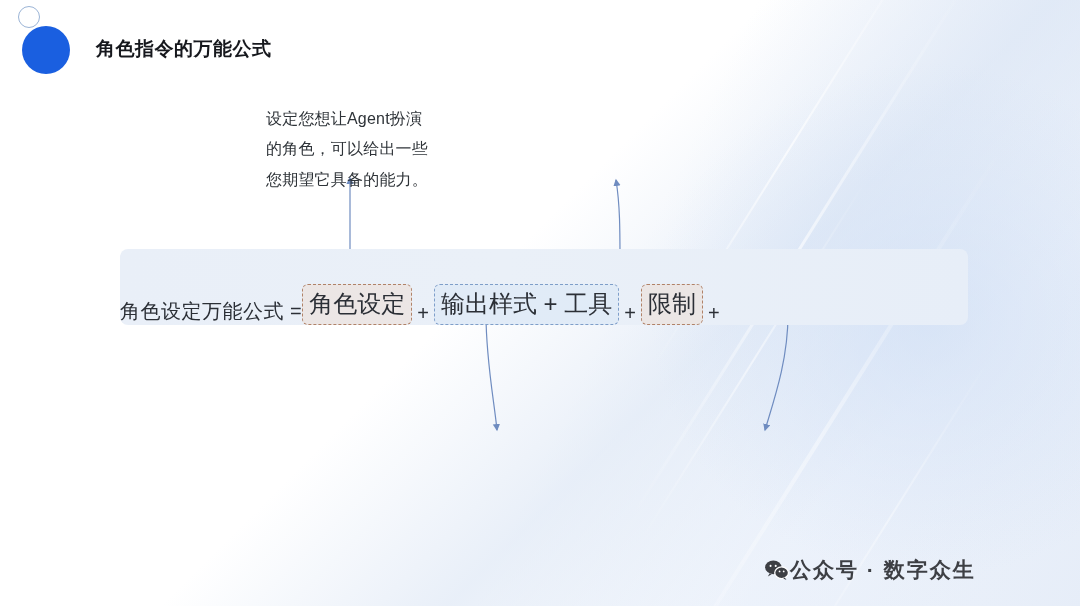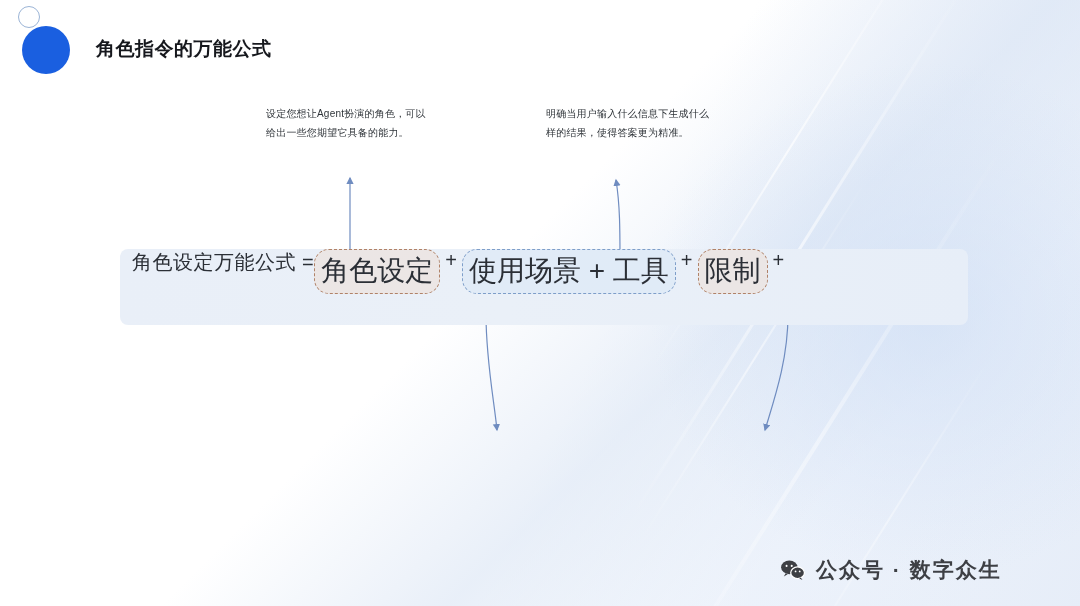--- a/index.html
+++ b/index.html
@@ -78,56 +78,56 @@
   
   .formula-bar {
     position: absolute;
     left: 112px;
     top: 249px;
     width: 848px;
     height: 76px;
     border-radius: 8px;
     background: linear-gradient(90deg, #e9eff8 0%, #eaf0f8 45%, #e7eef8 100%);
     display: flex;
-    align-items: flex-start;
-    padding-left: 12px;
+    align-items: flex-end;
+    padding-left: 0;
     box-sizing: border-box;
   }
   .f-text {
     font-size: 20px;
     color: #2b2f36;
     white-space: nowrap;
     letter-spacing: .5px;
   }
   .f-plus {
     font-size: 20px;
     color: #2b2f36;
     padding: 0 5px;
   }
   .chip {
-    font-size: 28px;
+    font-size: 24px;
     color: #2b2f36;
     padding: 5px 6px 6px 6px;
-    border-radius: 15px;
+    border-radius: 6px;
     white-space: nowrap;
     line-height: 1.15;
   }
   .chip-brown {
     border: 1.4px dashed #b08268;
     background: rgba(237,223,214,0.55);
   }
   .chip-blue {
     border: 1.4px dashed #7e9ec9;
     background: rgba(219,231,246,0.6);
   }
 
   
   .note {
     position: absolute;
-    font-size: 10px;
+    font-size: 16px;
     line-height: 1.9;
     color: #2e3338;
     letter-spacing: .2px;
   }
   .note-top-1 { left: 258px; top: 104px; width: 165px; }
   .note-top-2 { left: 538px; top: 104px; width: 165px; }
   .note-bot-1 { left: 402px; top: 437px; width: 165px; }
   .note-bot-2 { left: 707px; top: 437px; width: 160px; }
 
   
@@ -136,25 +136,24 @@
     left: 0;
     top: 0;
     width: 1080px;
     height: 606px;
     pointer-events: none;
   }
 
   
   .footer {
     position: absolute;
-    left: 772px;
+    left: 756px;
     top: 556px;
     display: flex;
     align-items: center;
-    gap: 10px;
   }
   .wechat-icon {
     width: 26px;
     height: 22px;
     position: relative;
   }
   .footer-text {
     font-size: 21px;
     font-weight: bold;
     color: #3d3f44;
@@ -190,28 +189,27 @@
 
     <path d="M478,315 C478,360 486,400 489,430" stroke="#6f8cc0" stroke-width="1.2" fill="none" marker-end="url(#ah)"></path>
 
     <path d="M780,315 C780,360 766,400 757,430" stroke="#6f8cc0" stroke-width="1.2" fill="none" marker-end="url(#ah)"></path>
   </svg>
 
   <div class="formula-bar">
     <span class="f-text">角色设定万能公式 =</span>
     <span class="chip chip-brown">角色设定</span>
     <span class="f-plus">+</span>
-    <span class="chip chip-blue">使用场景 +  工具</span>
+    <span class="chip chip-blue">输出样式 +  工具</span>
     <span class="f-plus">+</span>
     <span class="chip chip-brown">限制</span>
     <span class="f-plus">+</span>
   </div>
 
   <div class="note note-top-1">设定您想让Agent扮演的角色，可以给出一些您期望它具备的能力。</div>
-  <div class="note note-top-2">明确当用户输入什么信息下生成什么样的结果，使得答案更为精准。</div>
 
   <div class="footer">
     <span class="wechat-icon">
       <svg viewBox="0 0 28 24" width="26" height="22">
         <ellipse cx="10" cy="9" rx="9" ry="7.5" fill="#3d3f44"></ellipse>
         <path d="M6,15.5 L4,19 L8.2,16.6 Z" fill="#3d3f44"></path>
         <ellipse cx="19" cy="15" rx="7.5" ry="6.3" fill="#3d3f44" stroke="#ffffff" stroke-width="1.4"></ellipse>
         <path d="M22.5,20.3 L24.3,23 L20.8,21.3 Z" fill="#3d3f44"></path>
         <circle cx="7" cy="7.5" r="1.1" fill="#ffffff"></circle>
         <circle cx="12.6" cy="7.5" r="1.1" fill="#ffffff"></circle>

